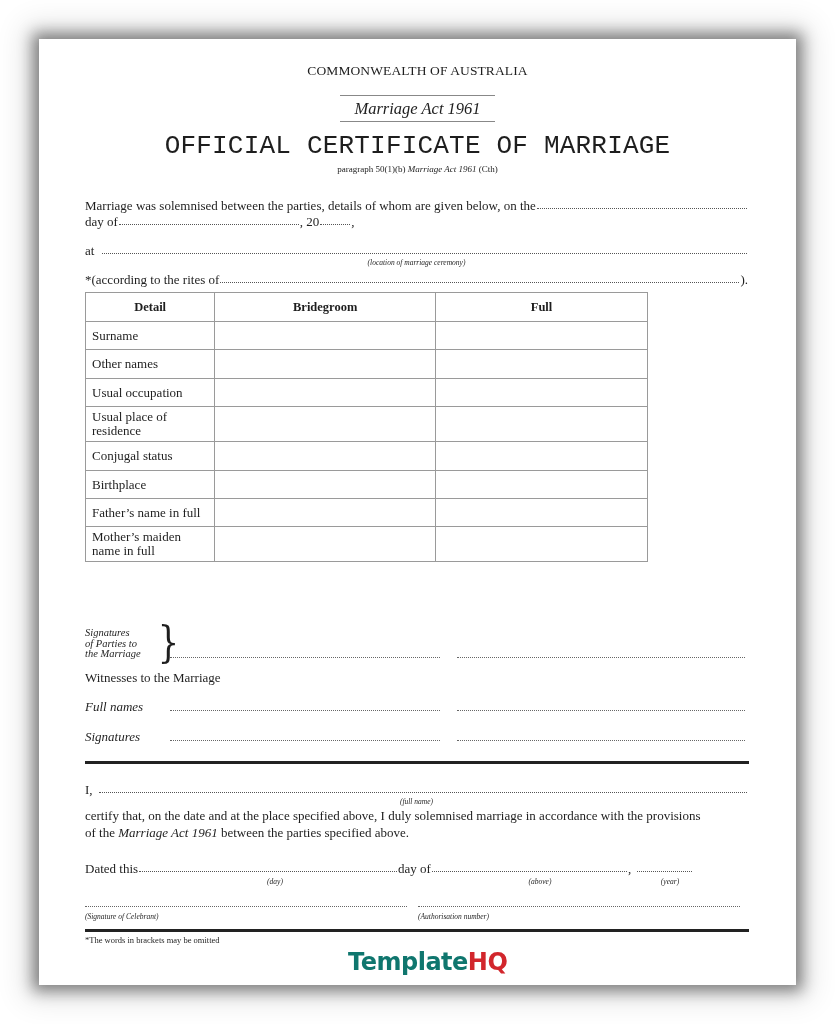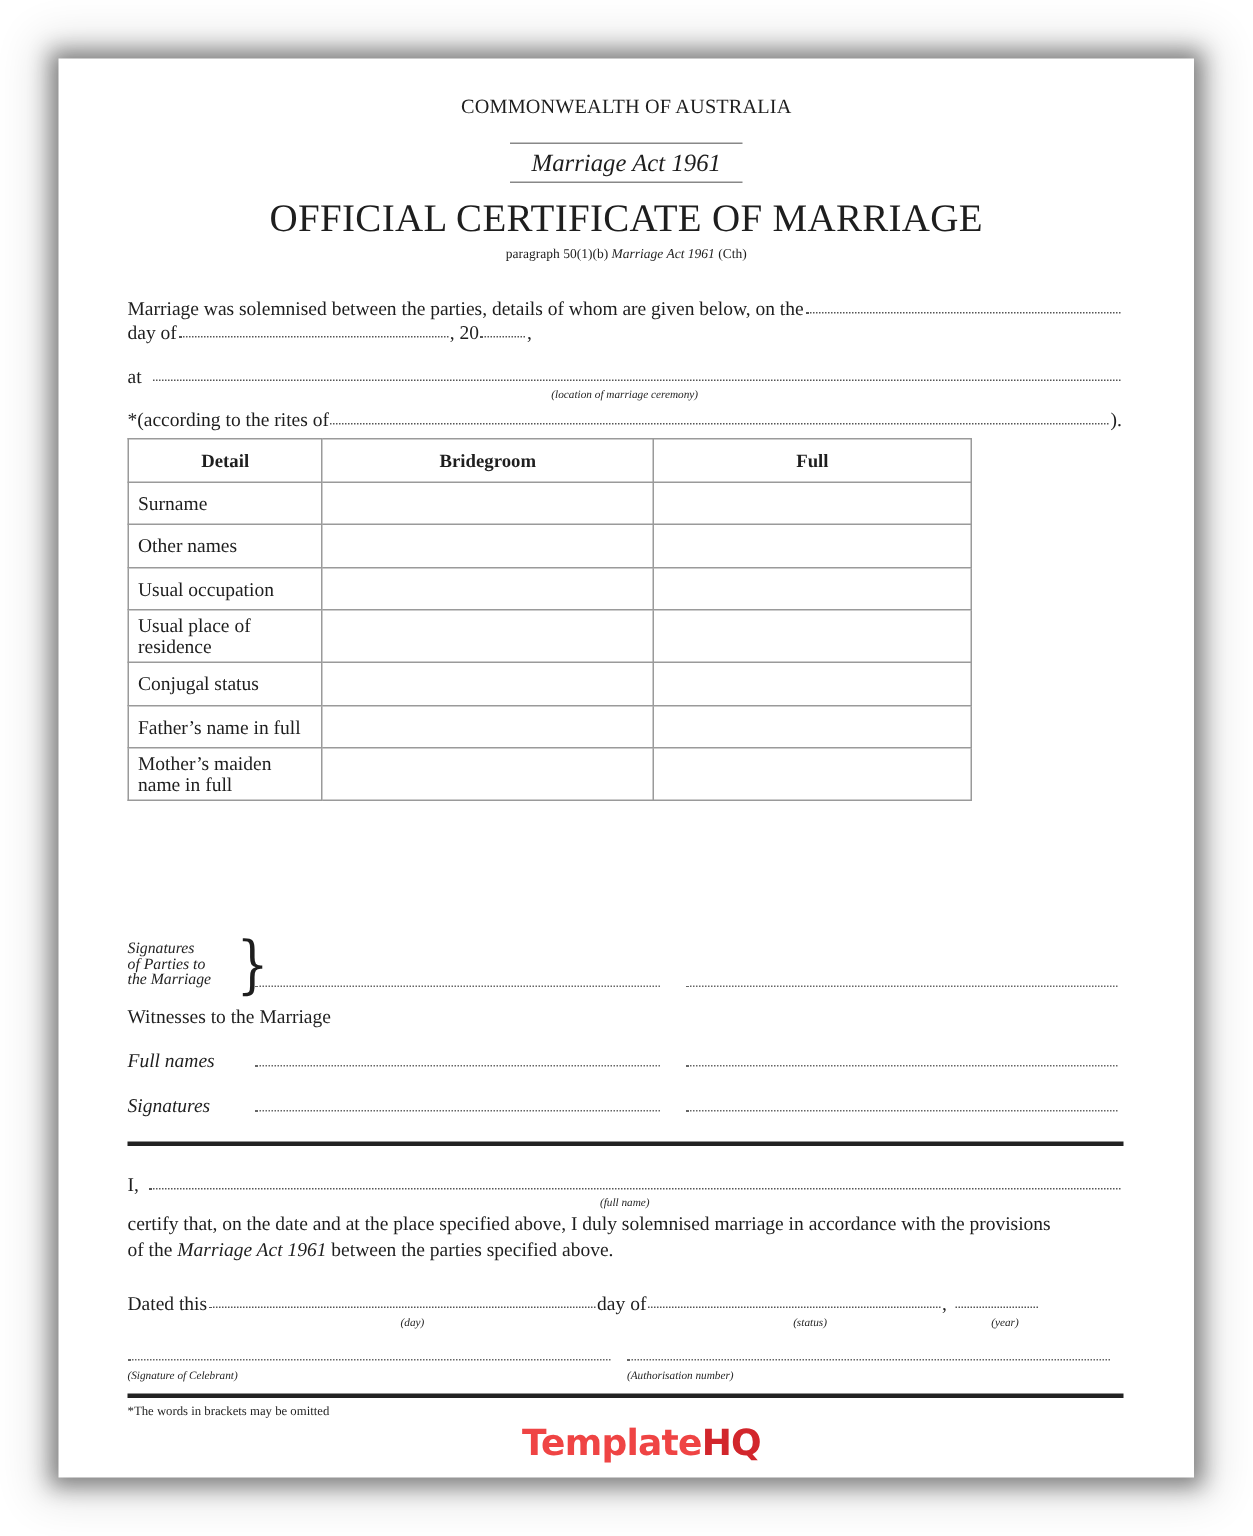--- a/index.html
+++ b/index.html
@@ -8,21 +8,21 @@
 
   .page {
     position: absolute; left: 39px; top: 39px; width: 757px; height: 946px;
     background: #ffffff;
     box-shadow: 0 0 14px 6px rgba(0,0,0,0.45), 0 0 28px 14px rgba(0,0,0,0.12);
   }
   .abs { position: absolute; white-space: nowrap; }
 
   .commonwealth { left: 0; width: 835px; top: 63px; text-align: center; font-size: 13.5px; letter-spacing: 0.1px; }
   .act-box { left: 340px; width: 155px; top: 95px; height: 27px; border-top: 1px solid #888; border-bottom: 1px solid #888; text-align: center; font-style: italic; font-size: 16.5px; line-height: 25px; }
-  .main-title { left: 0; width: 835px; top: 131px; text-align: center; font-size: 26px; letter-spacing: 0.2px; }
+  .main-title { left: 0; width: 835px; top: 131px; text-align: center; font-size: 26px; letter-spacing: 0.2px; font-family: Liberation Mono, monospace; }
   .para-ref { left: 0; width: 835px; top: 164px; text-align: center; font-size: 9px; }
   .para-ref i { font-style: italic; }
 
   .line-text { font-size: 13px; }
   .dots { border-bottom: 1px dotted #555; display: inline-block; height: 11px; }
   .fill-row { position: absolute; display: flex; align-items: flex-start; font-size: 13px; white-space: nowrap; }
   .fill-row .dots { flex: 1; margin: 0 1px 2px 1px; }
   .caption { font-size: 7.5px; font-style: italic; text-align: center; }
 
   table.details {
@@ -33,21 +33,21 @@
   table.details th { font-weight: bold; text-align: center; height: 29px; font-size: 12.5px; }
   table.details td.label { line-height: 14px; }
 
   .sig-label { font-style: italic; font-size: 10.5px; line-height: 10.5px; }
   .brace { font-size: 42px; line-height: 36px; font-family: "DejaVu Serif", serif; transform: scaleX(0.8); }
   .dotline { position: absolute; border-bottom: 1px dotted #666; height: 1px; }
   .rule-thick { position: absolute; background: #222; height: 3px; }
   .rule-med { position: absolute; background: #222; height: 2.5px; }
 
   .logo { position: absolute; left: 348px; top: 948px; font-family: "DejaVu Sans", sans-serif; font-weight: bold; font-size: 24px; letter-spacing: -0.5px; }
-  .logo .blue { color: #ef4444; }
+  .logo .blue { color: #0f766e; }
   .logo .red { color: #d2262c; }
 </style>
 </head>
 <body>
 
 <div class="page"></div>
 
 <div class="abs commonwealth">COMMONWEALTH OF AUSTRALIA</div>
 <div class="abs act-box">Marriage Act 1961</div>
 <div class="abs main-title">OFFICIAL CERTIFICATE OF MARRIAGE</div>
@@ -108,20 +108,25 @@
       <td class="label" style="white-space:normal; width:145px;">Usual place of residence</td>
       <td></td>
       <td></td>
     </tr>
     <tr style="height:29px">
       <td class="label">Conjugal status</td>
       <td></td>
       <td></td>
     </tr>
     <tr style="height:28px">
+      <td class="label">Birthplace</td>
+      <td></td>
+      <td></td>
+    </tr>
+    <tr style="height:28px">
       <td class="label">Father’s name in full</td>
       <td></td>
       <td></td>
     </tr>
     <tr style="height:35px">
       <td class="label" style="white-space:normal;margin-left:37px;">Mother’s maiden name in full</td>
       <td></td>
       <td></td>
     </tr>
   </tbody>
@@ -158,21 +163,21 @@
 
 <div class="fill-row" style="left:85px; top:861px; width:615px;">
   <span>Dated this</span>
   <span class="dots" style="flex:none; width:258px;"></span>
   <span>day of</span>
   <span class="dots" style="flex:none; width:195px;"></span>
   <span>,</span>
   <span class="dots" style="flex:none; width:55px; margin-left:6px;"></span>
 </div>
 <div class="abs caption" style="left:255px; width:40px; top:877px;">(day)</div>
-<div class="abs caption" style="left:515px; width:50px; top:877px;">(status)</div>
+<div class="abs caption" style="left:515px; width:50px; top:877px;">(above)</div>
 <div class="abs caption" style="left:650px; width:40px; top:877px;">(year)</div>
 
 <div class="dotline" style="left:85px; width:322px; top:906px;"></div>
 <div class="dotline" style="left:418px; width:322px; top:906px;"></div>
 <div class="abs caption" style="left:85px; top:912px; text-align:left;">(Signature of Celebrant)</div>
 <div class="abs caption" style="left:418px; top:912px; text-align:left;">(Authorisation number)</div>
 
 <div class="rule-med" style="left:85px; width:664px; top:929px;"></div>
 <div class="abs" style="left:85px; top:935px; font-size:8.5px;">*The words in brackets may be omitted</div>
 

